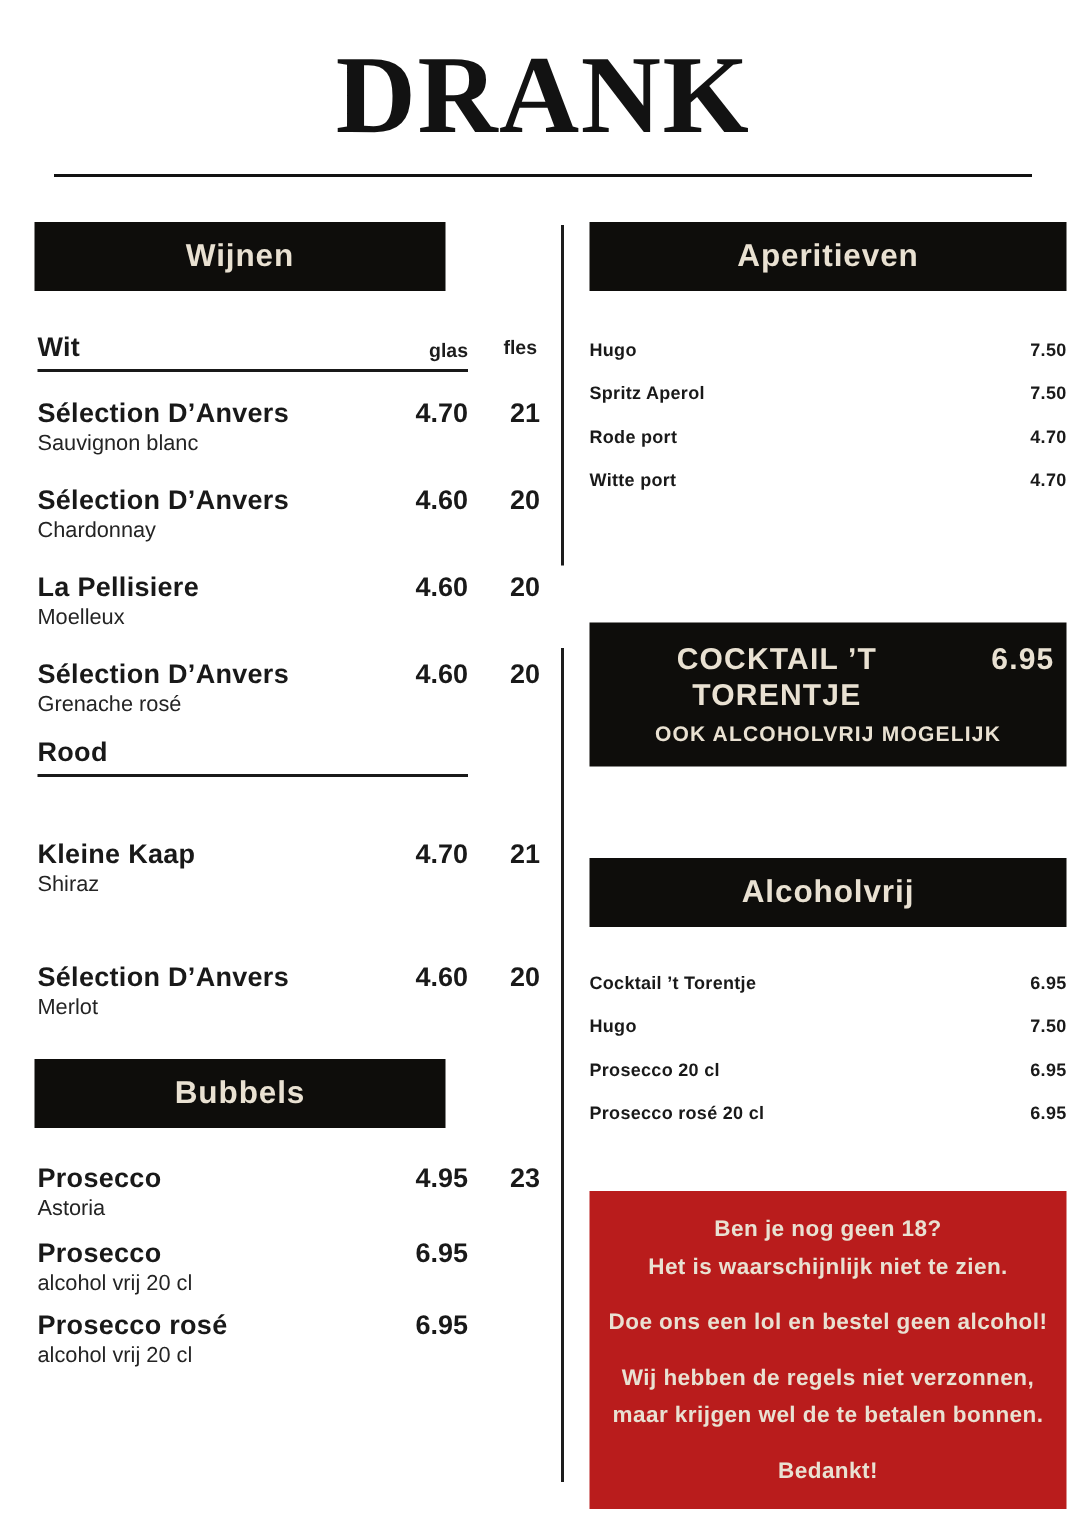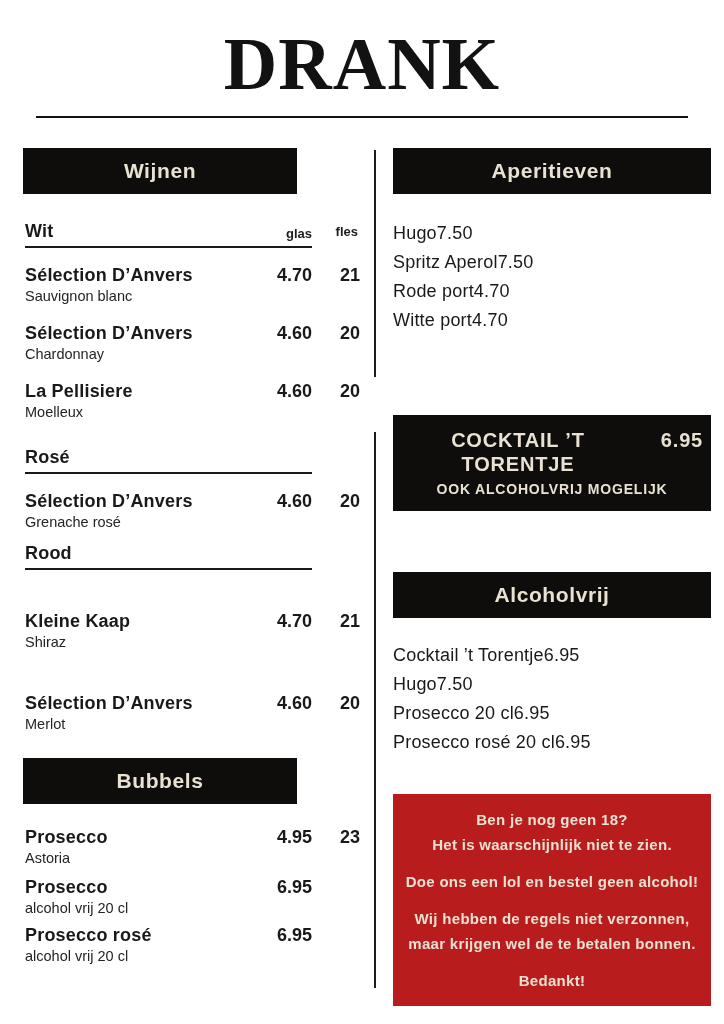--- a/index.html
+++ b/index.html
@@ -36,22 +36,22 @@
   .row.mt24 { margin-top:40px; }
   .row.mt22 { margin-top:22px; }
   .row.mt8  { margin-top:8px; }
   .row.mt6  { margin-top:6px; }
   .row .name { font-size:18px; font-weight:700; line-height:23px; letter-spacing:0.2px; }
   .row .sub  { grid-column:1 / -1; font-size:14.5px; font-weight:400; line-height:19px; color:#242424; }
   .row .p1, .row .p2 { font-size:18px; font-weight:700; line-height:23px; text-align:right; }
 
   .bar.bubbels { margin-top:24px; }
 
-  .rrow { display:flex; justify-content:flex-start; align-items:baseline;
-          font-size:18px; font-weight:400; line-height:23px; margin-bottom:6px; letter-spacing:0.2px; }
+  .rrow { display:flex; justify-content:space-between; align-items:baseline;
+          font-size:12px; font-weight:700; line-height:23px; margin-bottom:6px; letter-spacing:0.2px; }
   .rrow.first { margin-top:28px; }
   .alc-rows .rrow.first { margin-top:26px; }
   .rrow .price { text-align:right; }
 
   .cocktail { background:#0e0d0b; color:#e9e1d2; text-align:center; padding:13px 8px; margin-top:77px; }
   .cocktail .line1 { display:flex; justify-content:center; align-items:baseline; gap:26px;
                      font-size:20px; font-weight:700; letter-spacing:0.8px; line-height:24px; }
   .cocktail .line2 { font-size:14px; font-weight:700; letter-spacing:0.8px; line-height:18px; margin-top:4px; }
 
   .bar.alcoholvrij { margin-top:61px; }
@@ -91,23 +91,20 @@
     <span class="p2">20</span>
     <span class="sub">Chardonnay</span>
   </div>
   <div class="row">
     <span class="name">La Pellisiere</span>
     <span class="p1">4.60</span>
     <span class="p2">20</span>
     <span class="sub">Moelleux</span>
   </div>
 
-  <div class="sec-head rose">
-    <span class="sec-label">Rosé</span>
-  </div>
   <div class="row">
     <span class="name">Sélection D’Anvers</span>
     <span class="p1">4.60</span>
     <span class="p2">20</span>
     <span class="sub">Grenache rosé</span>
   </div>
 
   <div class="sec-head rood">
     <span class="sec-label">Rood</span>
   </div>

